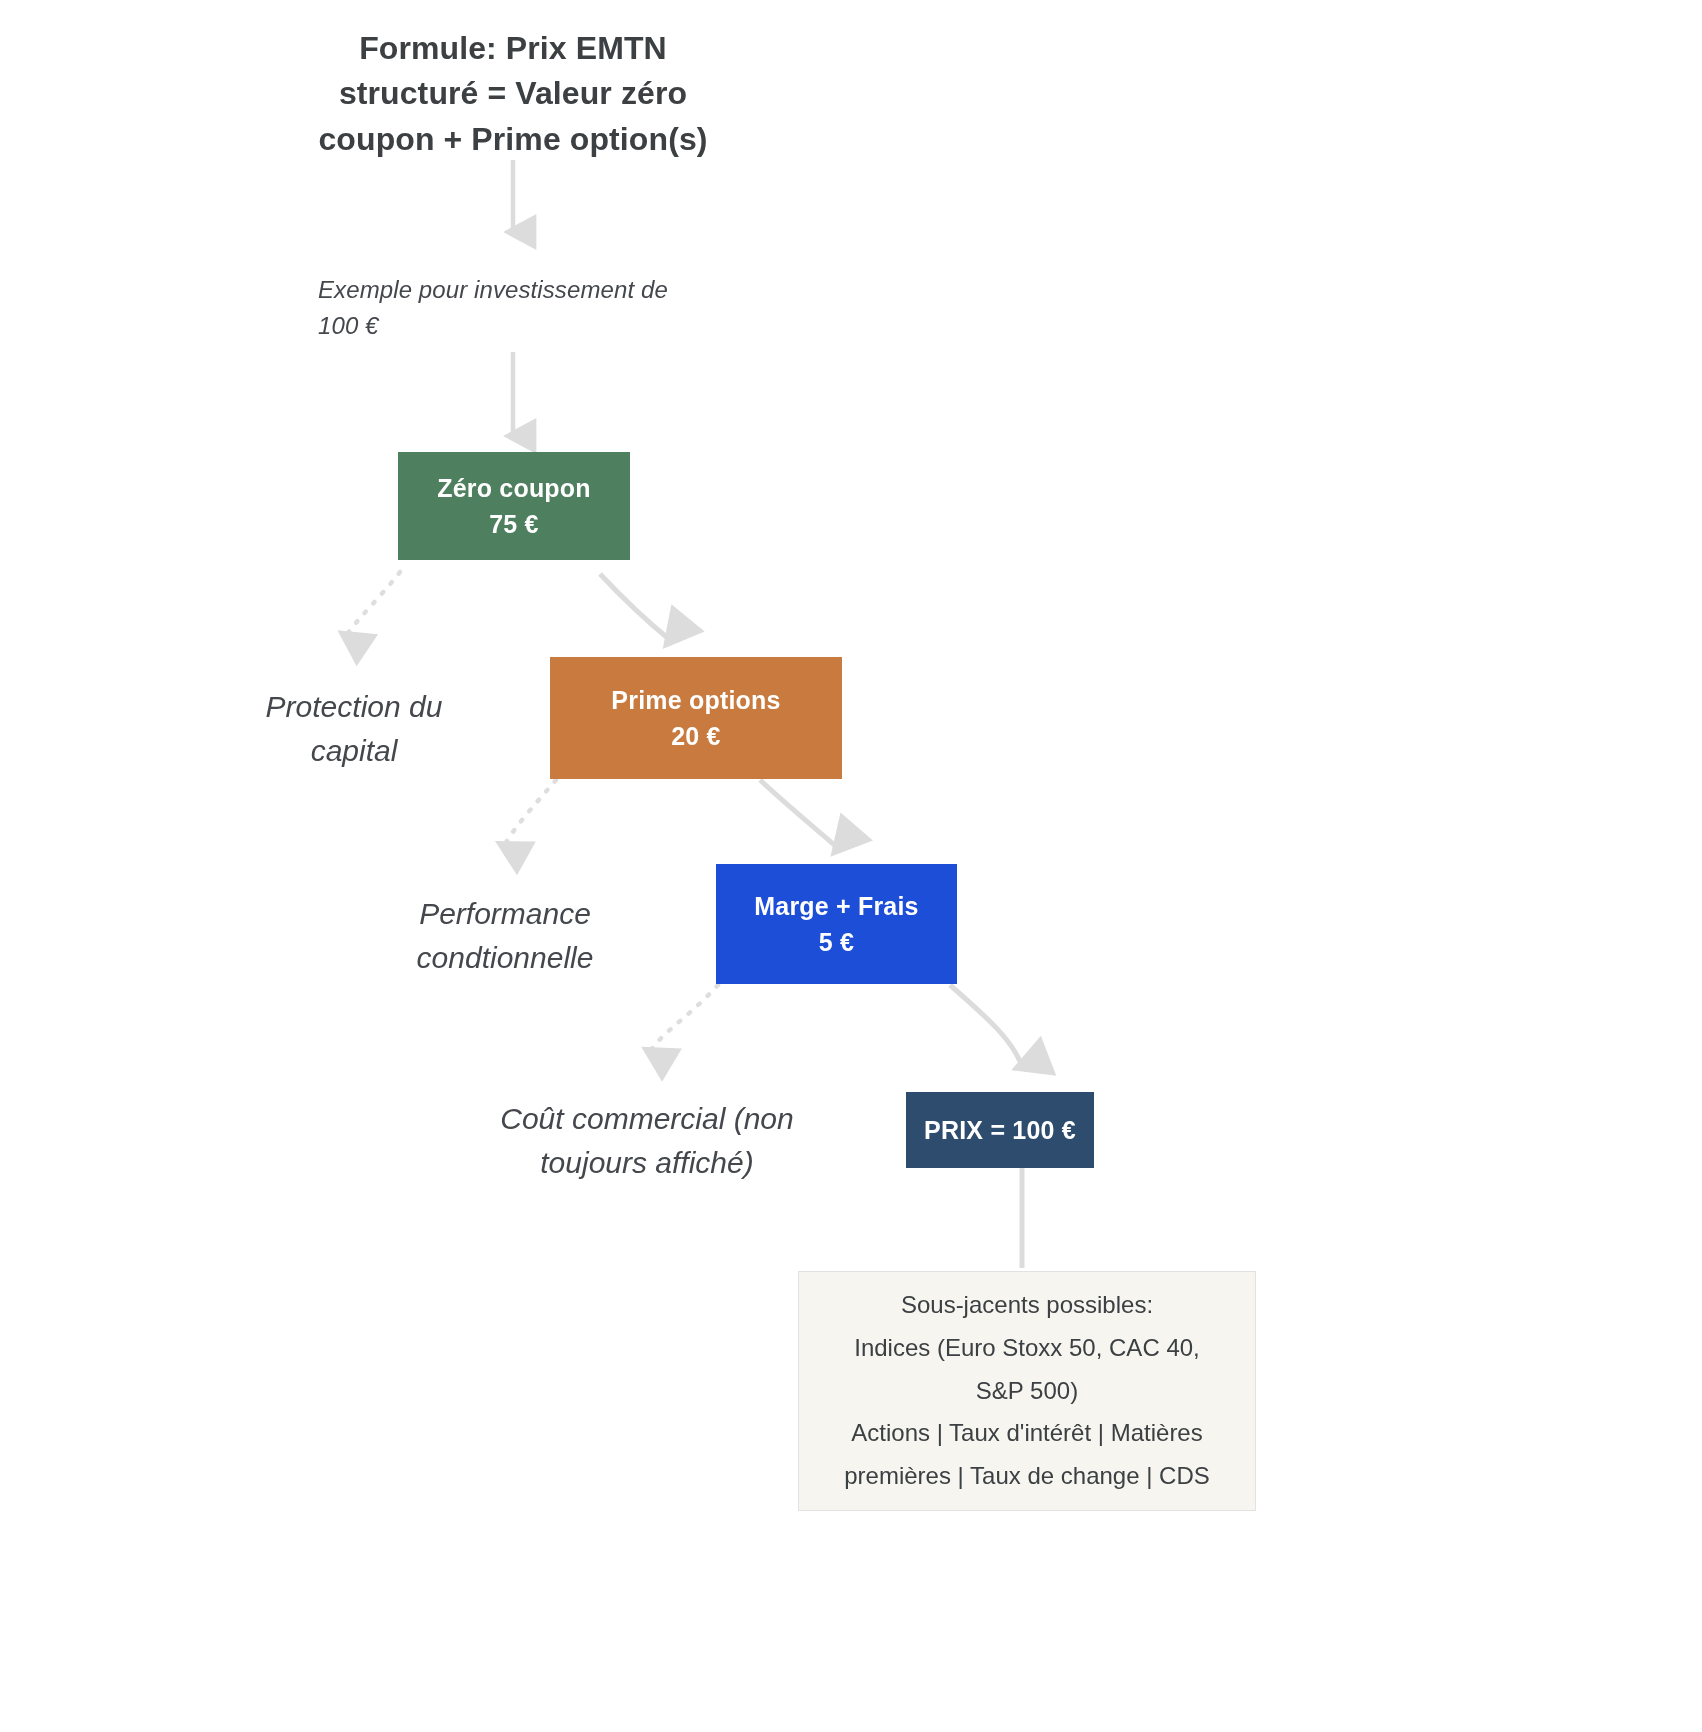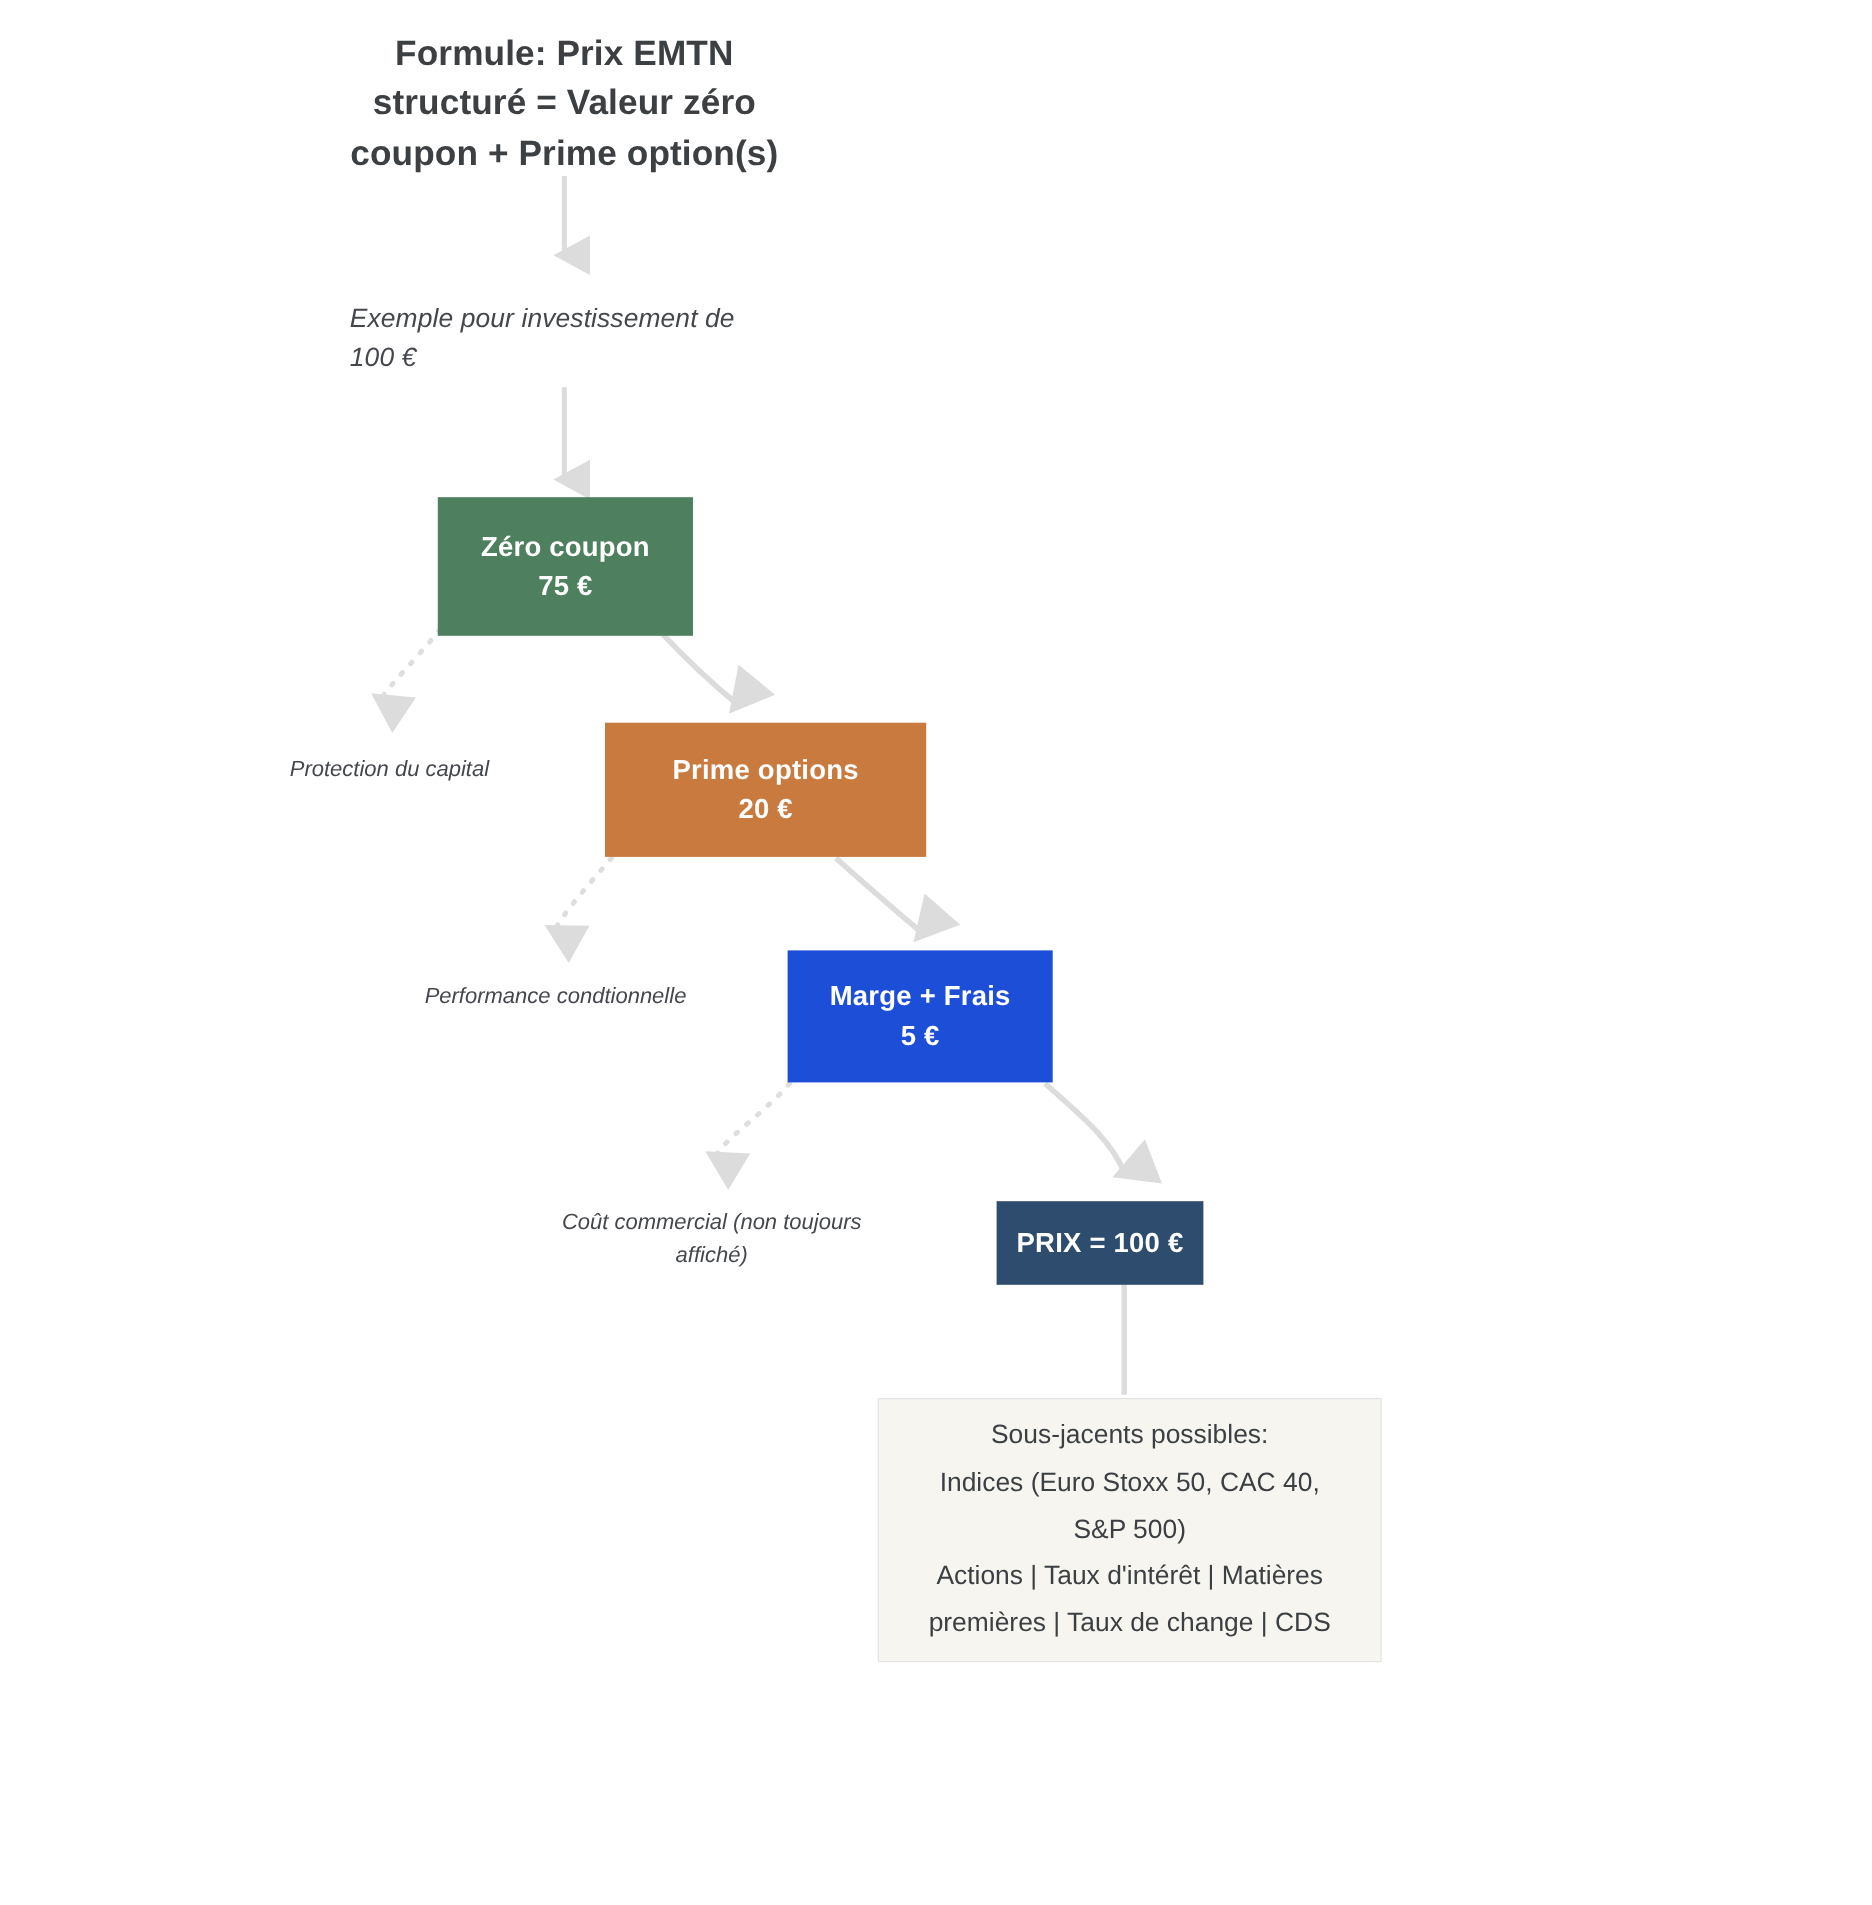--- a/index.html
+++ b/index.html
@@ -56,21 +56,21 @@
     font-style: italic;
     font-size: 24px;
     line-height: 1.48;
     color: #44474c;
     letter-spacing: 0.1px;
   }
   .side-label {
     position: absolute;
     text-align: center;
     font-style: italic;
-    font-size: 20px;
+    font-size: 30px;
     line-height: 1.48;
     color: #44474c;
   }
   .infobox {
     position: absolute;
     box-sizing: border-box;
     background: #f6f5f0;
     border: 1.5px solid #e2e2e0;
     display: flex;
     flex-direction: column;
@@ -122,21 +122,21 @@
     <span class="ln">Formule: Prix EMTN structuré =</span>
     <span class="ln">Valeur zéro coupon + Prime</span>
     <span class="ln">option(s)</span>
   </div>
 
   <div class="note" style="left:318px; top:272px; width:390px;">
     <span class="ln">Exemple pour investissement de</span>
     <span class="ln">100 €</span>
   </div>
 
-  <div class="node" style="left:398px; top:452px; width:232px; height:126px; background:#4E7F5E;">
+  <div class="node" style="left:398px; top:452px; width:232px; height:108px; background:#4E7F5E;">
     <span class="ln">Zéro coupon</span>
     <span class="ln">75 €</span>
   </div>
 
   <div class="node" style="left:550px; top:657px; width:292px; height:122px; background:#C97B3F;">
     <span class="ln">Prime options</span>
     <span class="ln">20 €</span>
   </div>
 
   <div class="node" style="left:716px; top:864px; width:241px; height:120px; background:#1d4ed8;">

